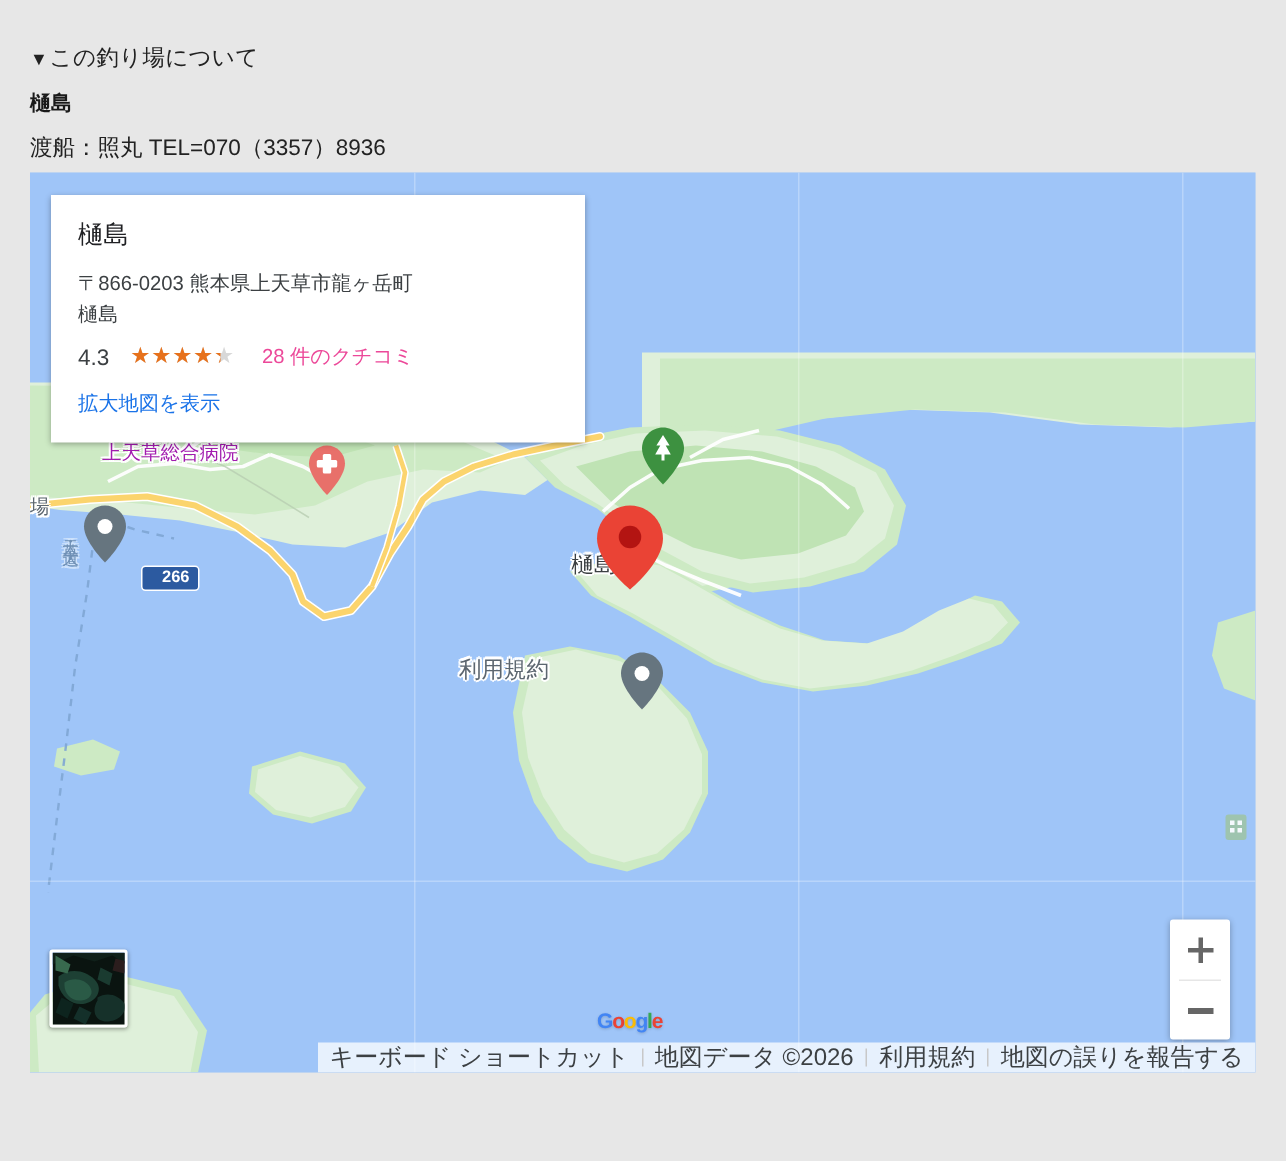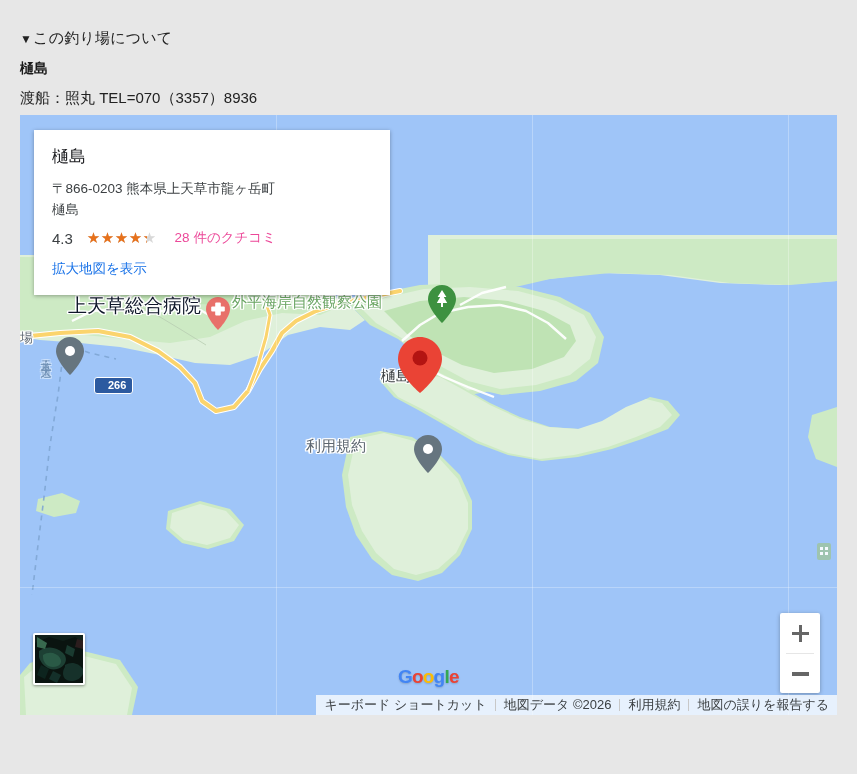--- a/index.html
+++ b/index.html
@@ -50,21 +50,21 @@
     position: absolute;
     font-family: "Liberation Sans", "DejaVu Sans", sans-serif;
     white-space: nowrap;
     text-shadow:
       -1.2px -1.2px 0 #fff, 1.2px -1.2px 0 #fff,
       -1.2px  1.2px 0 #fff, 1.2px  1.2px 0 #fff,
        0 -1.4px 0 #fff, 0 1.4px 0 #fff,
       -1.4px 0 0 #fff, 1.4px 0 0 #fff;
     pointer-events: none;
   }
-  .lbl-hospital { color: #0f172a; font-size: 19px; }
+  .lbl-hospital { color: #a21caf; font-size: 13px; }
   .lbl-park     { color: #6aa563; font-size: 15px; }
   .lbl-poi      { color: #5c6670; font-size: 15px; }
   .lbl-place    { color: #3c4043; font-size: 15px; }
   .lbl-small    { color: #5c6670; font-size: 13px; }
 
   .vlabel {
     position: absolute;
     writing-mode: vertical-rl;
     color: #6f90b5; font-size: 11px; letter-spacing: 2px;
     text-shadow: -1px -1px 0 #cfe3fb, 1px -1px 0 #cfe3fb,
@@ -159,33 +159,33 @@
     width: 52px; height: 52px;
     border: 2px solid #fff; border-radius: 2px;
     box-shadow: 0 1px 3px rgba(0,0,0,.4);
     overflow: hidden; cursor: pointer; z-index: 30;
   }
   .sat-thumb svg { display: block; }
 
   
   .g-logo {
     position: absolute; left: 378px; bottom: 27px;
-    font-size: 19px; font-weight: bold; letter-spacing: -.8px;
+    font-size: 14px; font-weight: bold; letter-spacing: -.8px;
     z-index: 25; user-select: none;
   }
   .g-logo span { text-shadow: 0 1px 2px rgba(0,0,0,.18); }
   .gb { color: #4285f4; } .gr { color: #ea4335; }
   .gy { color: #fbbc05; } .gg { color: #34a853; }
 
   
   .attrib {
     position: absolute; right: 0; bottom: 0;
     height: 20px; display: flex; align-items: center;
     background: rgba(255,255,255,.75);
-    font-size: 13px; color: #3c4043;
+    font-size: 16px; color: #3c4043;
     z-index: 35;
   }
   .attrib-item { padding: 0 8px; white-space: nowrap; cursor: pointer; }
   .attrib-sep { width: 1px; height: 12px; background: #c8c8c8; }
 </style>
 </head>
 <body>
 
 <div class="doc-head">
   <div class="about-line">
@@ -303,21 +303,20 @@
   <div class="tile-seam seam-h" style="top:472px"></div>
 
   <div class="vlabel" style="left:18px; top:236px;">天草・大道</div>
 
   <div class="shield" style="left:74px; top:262px;padding-left:13px;">266</div>
 
   <div class="mlabel lbl-small" style="left:0px; top:214px;">場</div>
 
   <div class="mlabel lbl-hospital" style="left:48px; top:178px;">上天草総合病院</div>
 
-  <div class="mlabel lbl-park" style="left:212px; top:178px;">外平海岸自然観察公園</div>
 
   <div class="mlabel lbl-place" style="left:361px; top:252px;">樋島</div>
 
   <div class="mlabel lbl-poi" style="left:286px; top:322px;">利用規約</div>
 
   <div class="pin" style="left:36px; top:222px;">
     <svg width="28" height="38" viewBox="0 0 28 38">
       <path d="M14,0 C6.3,0 0,6.3 0,14 C0,24 14,38 14,38 C14,38 28,24 28,14 C28,6.3 21.7,0 14,0 Z" fill="#66757f"></path>
       <circle cx="14" cy="14" r="5" fill="#ffffff"></circle>
     </svg>

